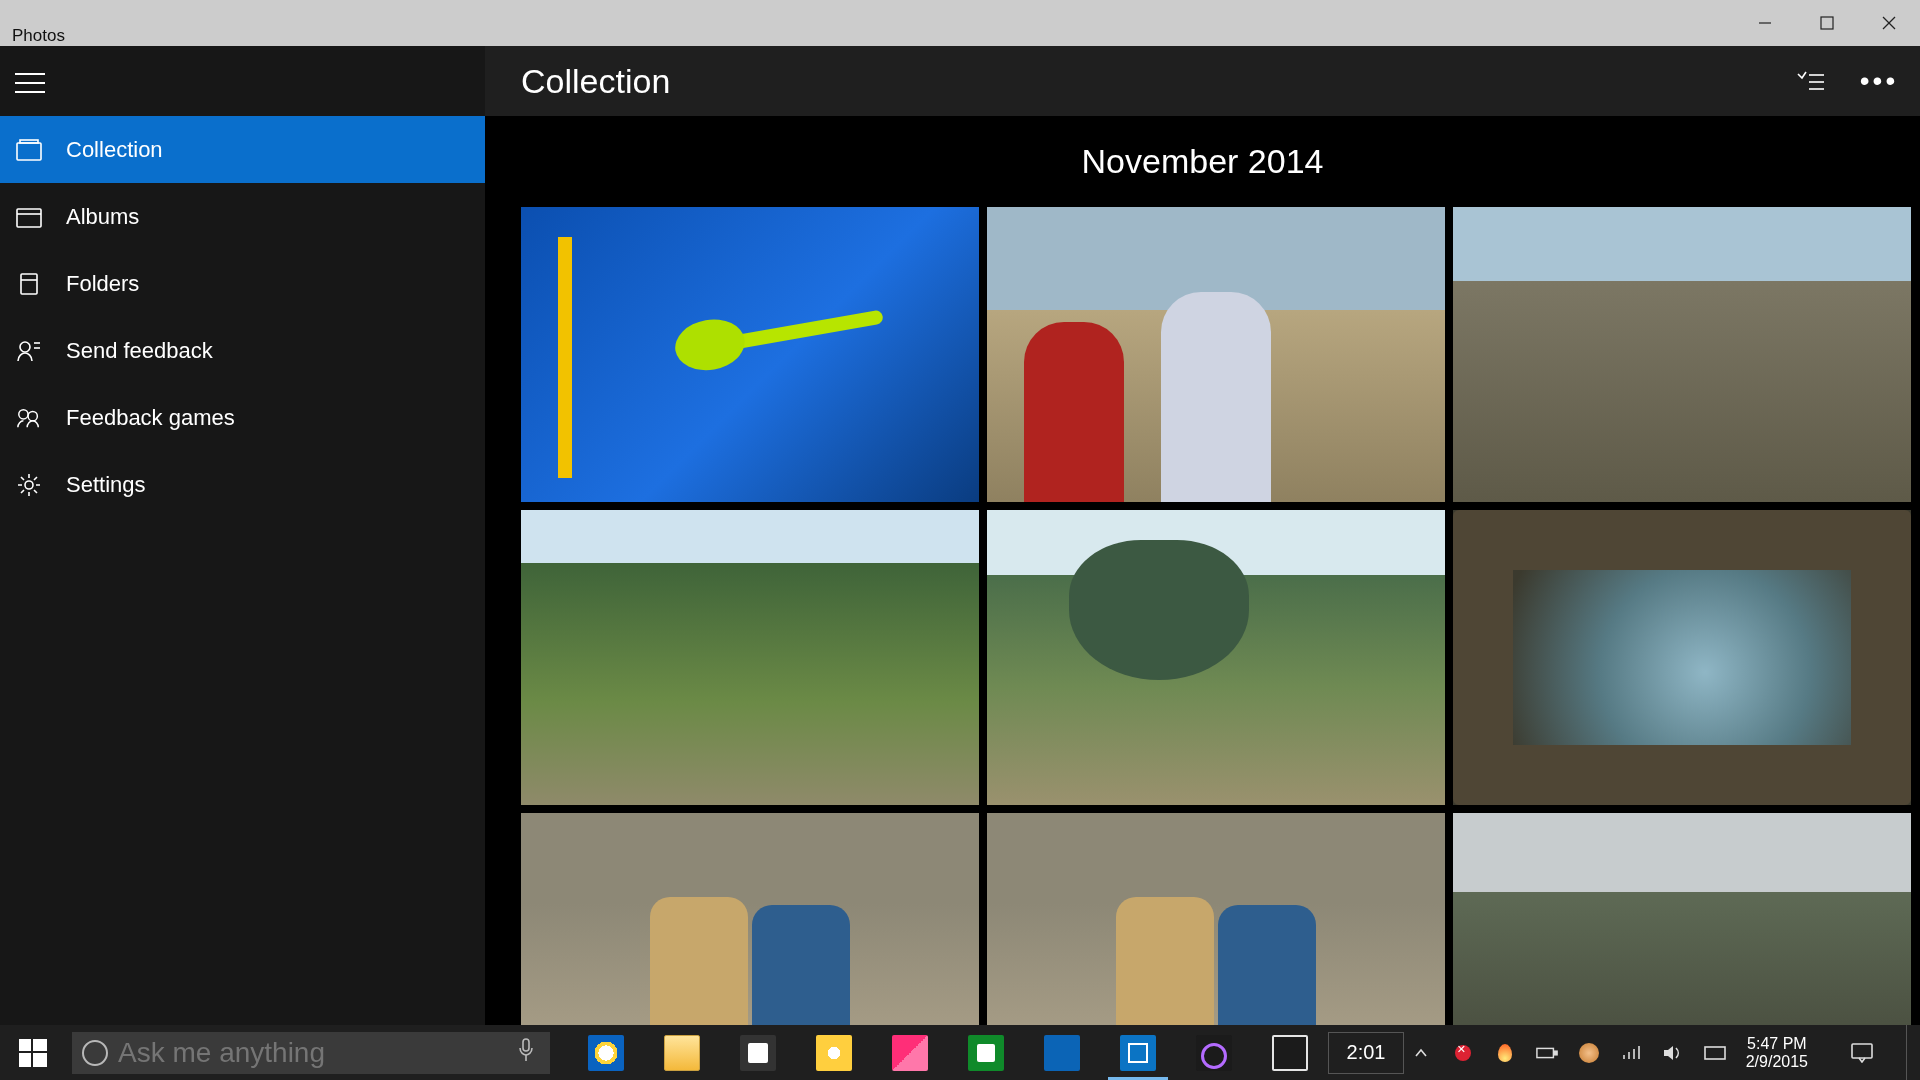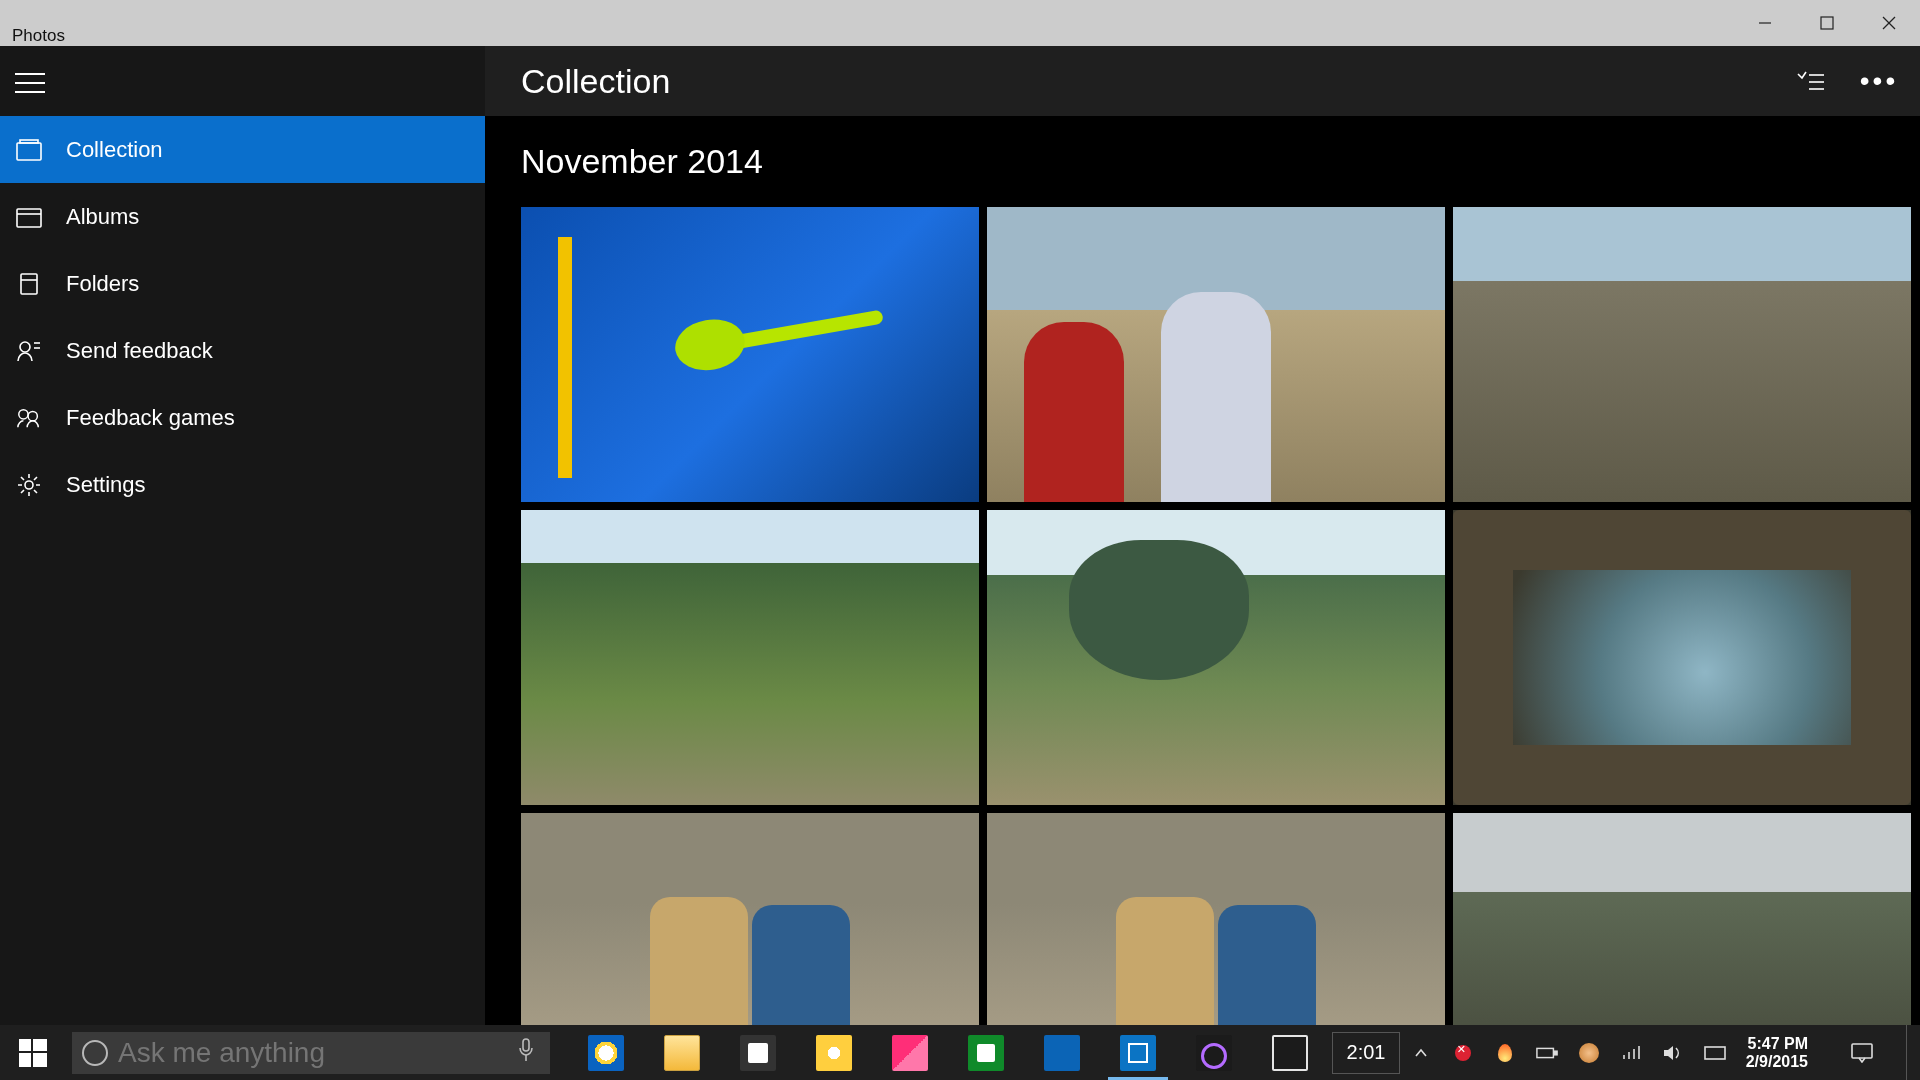--- a/index.html
+++ b/index.html
@@ -71,21 +71,21 @@
     height: 70px;
     display: flex; align-items: center; justify-content: space-between;
     padding: 0 26px 0 36px;
   }
   .main-header h1 { font-weight: 300; font-size: 34px; }
   .header-actions { display: flex; gap: 38px; align-items: center; }
   .header-actions .hicon { width: 30px; height: 30px; display:flex; align-items:center; justify-content:center; }
   .header-actions svg { stroke:#fff; fill:none; stroke-width:1.6; }
   .header-actions .dots { font-size: 28px; letter-spacing: 3px; color:#fff; }
 
-  .content { flex:1; overflow:auto; padding: 16px 36px 8px 36px; }
+  .content { flex:1; overflow:auto; padding: 16px 36px 8px 36px; text-align: center; }
   .date-heading { font-size: 34px; font-weight: 300; margin-bottom: 26px; margin-top: 10px; }
   .grid {
     display: grid;
     grid-template-columns: repeat(3, 458px);
     gap: 8px;
     justify-content: start;
   }
   .tile {
     width: 458px; height: 295px;
     background: #333;
@@ -148,29 +148,29 @@
   .c-pink{background:linear-gradient(135deg,#ff2e78 0 50%,#ff77aa 50% 100%);}
   .c-green{background:#0f8a2a;}
   .c-green::after{content:"";display:block;width:18px;height:18px;margin:9px auto;background:#fff;border-radius:2px;}
   .c-mail{background:#0b64b6;}
   .c-photos{background:#0b74c4;position:relative;}
   .c-photos::after{content:"";position:absolute;inset:8px;border:2px solid #fff;}
   .c-gear{background:#1b1b1b;}
   .c-gear::after{content:"";display:block;width:20px;height:20px;margin:8px auto;border:3px solid #b46bff;border-radius:50%;}
   .c-kbd{background:#1b1b1b;border:2px solid #e5e5e5;}
   .task-right{margin-left:auto;display:flex;align-items:center;height:100%;gap:20px;padding-right:6px;}
-  .clockbox{width:68px;height:42px;border:1px solid #555;display:flex;align-items:center;justify-content:center;font-size:20px;}
+  .clockbox{width:76px;height:42px;border:1px solid #555;display:flex;align-items:center;justify-content:center;font-size:20px;}
   .tray{display:flex;gap:20px;align-items:center;}
   .tray .ti{width:22px;height:22px;display:flex;align-items:center;justify-content:center;}
   .tray svg{stroke:#ddd;fill:none;stroke-width:1.6;}
   .tray .red{width:16px;height:16px;border-radius:50%;background:#d23; position:relative;}
   .tray .red::after{content:"✕";position:absolute;left:2px;top:-2px;color:#fff;font-size:11px;}
   .tray .flame{width:14px;height:18px;background:radial-gradient(circle at 50% 80%,#ffea7a,#ff5a1e);border-radius:50% 50% 50% 50% / 60% 60% 40% 40%;}
   .tray .avatar{width:20px;height:20px;border-radius:50%;background:radial-gradient(circle,#f3c08b,#c77b2e);}
-  .datetime{display:flex;flex-direction:column;align-items:flex-end;font-size:16px;line-height:18px;padding-right:10px;font-weight:bold;}
+  .datetime{display:flex;flex-direction:column;align-items:center;font-size:16px;line-height:18px;padding-right:10px;}
   .notif{width:48px;height:100%;display:flex;align-items:center;justify-content:center;}
   .show-desktop{width:8px;height:100%;border-left:1px solid #555;}
 
 </style>
 </head>
 <body>
 
 <div class="titlebar">
   <span class="title">Photos</span>
   <div class="win-controls">

